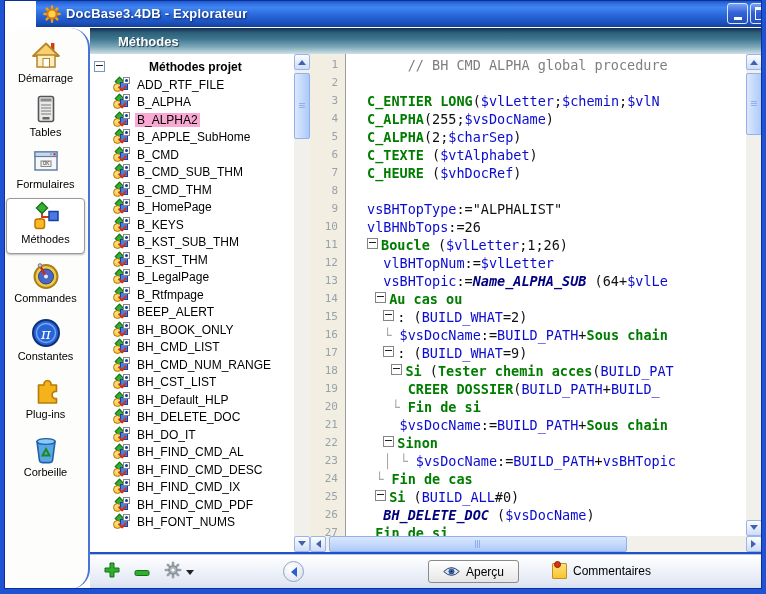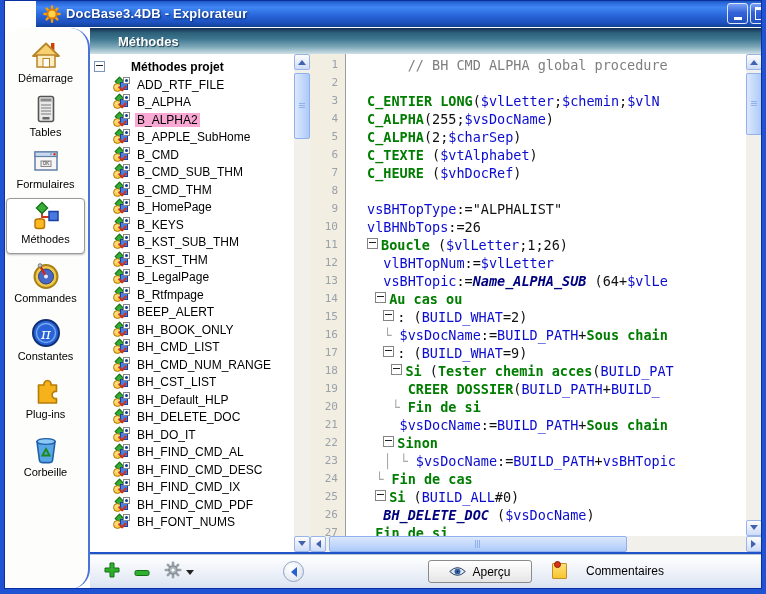--- a/index.html
+++ b/index.html
@@ -31,21 +31,21 @@
     background:linear-gradient(180deg,#132c52 0%,#2d5f78 18%,#3d768f 42%,#7ba6b7 72%,#cfe0e6 100%);
     display:flex;align-items:center;}
   .panel-header span{color:#fff;font-weight:bold;font-size:13px;padding-left:28px;text-shadow:1px 1px 1px #1a3a4a;}
   .body-sep{position:absolute;left:90px;right:4px;top:552px;height:2px;background:#1e53c9;z-index:12;}
   
   .list-pane{position:absolute;left:90px;top:54px;width:220px;height:498px;background:#fff;overflow:hidden;}
   .tree{position:absolute;left:0;top:0;right:16px;bottom:0;overflow:hidden;}
   .tree-root{height:19px;display:flex;align-items:center;padding:3px 0 0 4px;font-size:12px;font-weight:bold;}
   .cb{display:inline-block;width:9px;height:9px;border:1px solid #7a96b8;background:#fff;position:relative;flex:none;}
   .cb::after{content:"";position:absolute;left:1px;right:1px;top:3px;height:1px;background:#222;}
-  .tree-root .rl{margin-left:2px;padding-left:24px;}
+  .tree-root .rl{margin-left:20px;padding-left:24px;}
   .trow{height:17.5px;display:flex;align-items:center;padding-left:23px;font-size:12px;white-space:nowrap;}
   .trow .lbl{margin-left:5px;padding:0 2px;}
   .trow.sel .lbl{background:#f9a8d4;}
   .mic{position:relative;width:17px;height:14px;flex:none;}
   .mic i{position:absolute;display:block;}
   .mic .d{left:3px;top:0;width:5px;height:5px;background:#35ad35;border:1px solid #1a701a;transform:rotate(45deg);}
   .mic .y{left:0;bottom:0;width:7px;height:7px;border-radius:50%;background:radial-gradient(circle at 35% 30%,#ffe28a,#f5b616);border:1px solid #a87808;}
   .mic .b{right:2px;top:4px;width:6px;height:6px;background:#4a7de0;border:1px solid #1a3fa0;}
   .mic .r{left:6px;top:6px;width:5px;height:4px;border-left:2px solid #cf3318;border-bottom:2px solid #cf3318;transform:rotate(-45deg);}
   .mic .g{right:0;top:-1px;width:5px;height:5px;background:#fff;border:1px solid #888;}
@@ -79,23 +79,23 @@
     background:linear-gradient(90deg,#dce8fd,#adcafa);}
   .sbh .sb-thumb{background:linear-gradient(180deg,#dce8fd,#adcafa);}
   .sb-thumb::after{content:"";position:absolute;left:4px;right:4px;top:50%;height:5px;margin-top:-3px;
     background:repeating-linear-gradient(180deg,#8fb0ea 0 1px,transparent 1px 2px);}
   .sbh .sb-thumb::after{left:50%;top:3px;bottom:3px;height:auto;width:5px;margin:0 0 0 -3px;
     background:repeating-linear-gradient(90deg,#8fb0ea 0 1px,transparent 1px 2px);}
   
   .toolbar{position:absolute;left:90px;right:4px;top:554px;height:35px;z-index:12;
     background:linear-gradient(180deg,#ffffff,#e2e8f4 80%,#d4dcee);border-top:1px solid #b8c4da;}
   .tbi{position:absolute;top:7px;cursor:default;}
-  .apercu{position:absolute;left:338px;top:5px;width:104px;height:23px;box-sizing:border-box;border:1px solid #8a8a8a;border-radius:3px;
+  .apercu{position:absolute;left:338px;top:5px;width:91px;height:23px;box-sizing:border-box;border:1px solid #8a8a8a;border-radius:3px;
     background:linear-gradient(180deg,#ffffff,#e6e6e6);display:flex;align-items:center;justify-content:center;gap:6px;font-size:12px;color:#000;font-family:"Liberation Sans",sans-serif;}
-  .comments{position:absolute;left:462px;top:8px;display:flex;align-items:center;gap:19px;font-size:12px;color:#000;}
+  .comments{position:absolute;left:462px;top:8px;display:flex;align-items:center;gap:6px;font-size:12px;color:#000;}
   .note-ic{width:13px;height:14px;background:linear-gradient(180deg,#ffe07a,#f6c530);border:1px solid #c09020;border-radius:1px;position:relative;flex:none;}
   .note-ic::before{content:"";position:absolute;left:1px;top:-3px;width:5px;height:5px;border-radius:50%;background:#d83418;border:1px solid #901c08;}
   .roundbtn{position:absolute;left:193px;top:6px;width:19px;height:19px;border-radius:50%;border:1px solid #8fa4c4;
     background:radial-gradient(circle at 35% 30%,#ffffff,#d8deea);display:flex;align-items:center;justify-content:center;}
   .caret{width:0;height:0;border:4px solid transparent;border-top:5px solid #222;margin-top:4px;display:inline-block;}
 </style>
 </head>
 <body>
 
 <div class="win">

